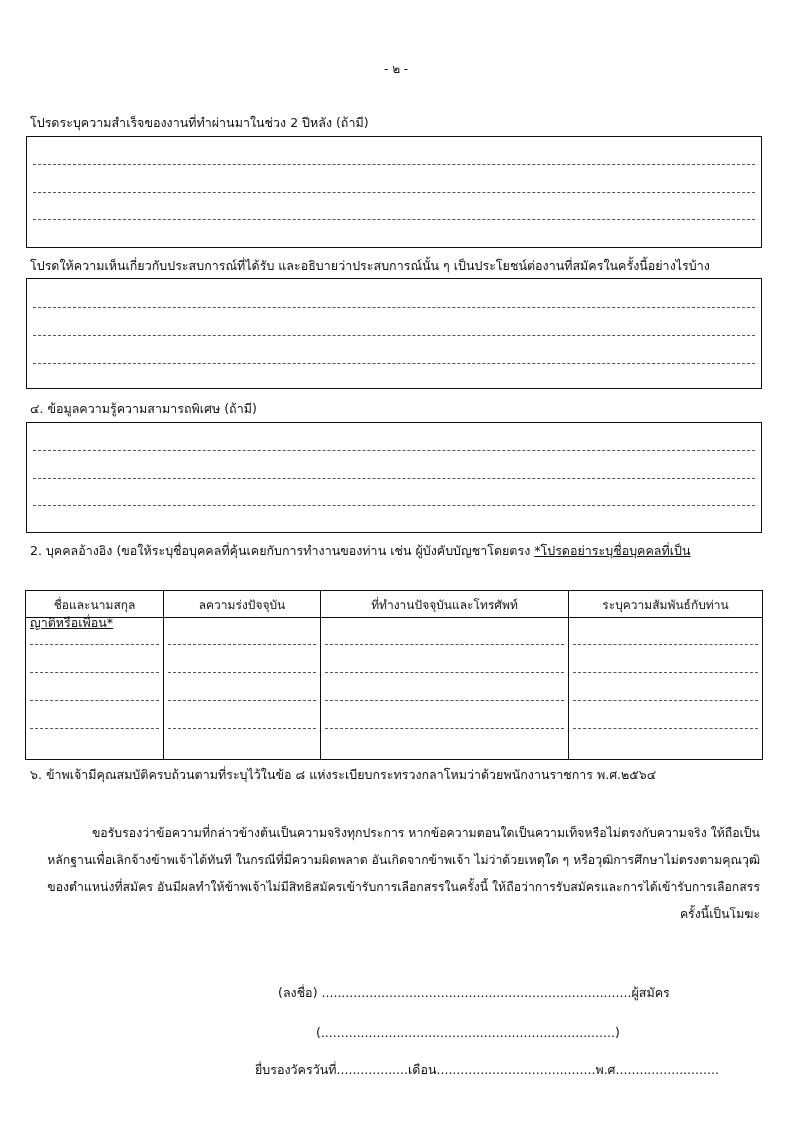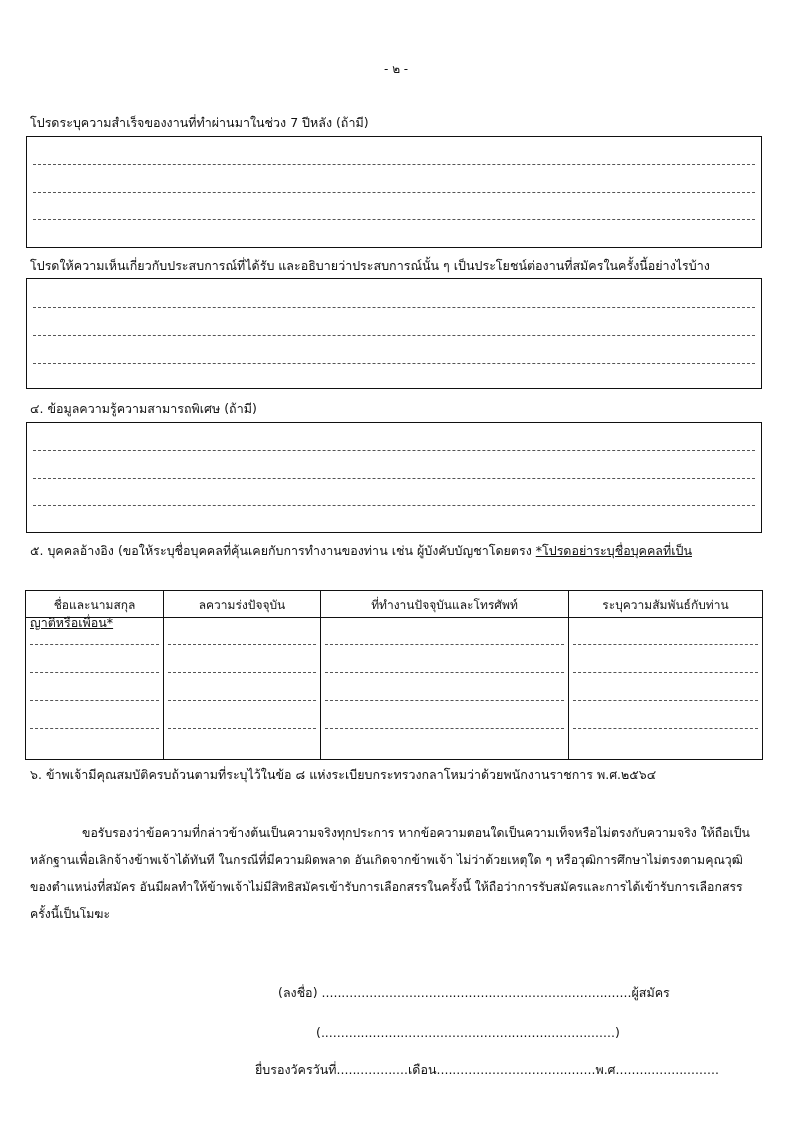--- a/index.html
+++ b/index.html
@@ -24,28 +24,28 @@
     border-collapse: collapse; table-layout: fixed;
   }
   table.refs th, table.refs td {
     border: 1.4px solid #111; font-weight: normal; font-size: 12px;
     text-align: center; padding: 0; position: relative;
   }
   table.refs th { height: 26px; }
   .cell-lines { position: absolute; left: 0; right: 0; top: 0; bottom: 0; }
   .cell-lines .fill-line { left: 4px; right: 4px; }
   .para { left: 30px; font-size: 12.3px; line-height: 27px; white-space: normal; width: 730px; }
-  .indent { text-indent: 52px; }
+  .indent { text-indent: 52px; text-align: right; }
 </style>
 </head>
 <body>
 
 <div class="abs page-num">- ๒ -</div>
 
-<div class="abs label" style="left:30px; top:113px;">โปรดระบุความสำเร็จของงานที่ทำผ่านมาในช่วง 7 ปีหลัง (ถ้ามี)</div>
+<div class="abs label" style="left:30px; top:113px;">โปรดระบุความสำเร็จของงานที่ทำผ่านมาในช่วง 2 ปีหลัง (ถ้ามี)</div>
 <div class="box" style="top:136px; height:112px;">
   <div class="fill-line" style="top:27px;"></div>
   <div class="fill-line" style="top:55px;"></div>
   <div class="fill-line" style="top:82px;"></div>
 </div>
 
 <div class="abs label" style="left:30px; top:256px;">โปรดให้ความเห็นเกี่ยวกับประสบการณ์ที่ได้รับ และอธิบายว่าประสบการณ์นั้น ๆ เป็นประโยชน์ต่องานที่สมัครในครั้งนี้อย่างไรบ้าง</div>
 <div class="box" style="top:278px; height:111px;">
   <div class="fill-line" style="top:28px;"></div>
   <div class="fill-line" style="top:56px;"></div>
@@ -53,21 +53,21 @@
 </div>
 
 <div class="abs label" style="left:30px; top:399px;">๔. ข้อมูลความรู้ความสามารถพิเศษ (ถ้ามี)</div>
 <div class="box" style="top:422px; height:111px;">
   <div class="fill-line" style="top:27px;"></div>
   <div class="fill-line" style="top:55px;"></div>
   <div class="fill-line" style="top:82px;"></div>
 </div>
 
 <div class="abs label" style="left:30px; top:541px;">
-  <span>๕. บุคคลอ้างอิง (ขอให้ระบุชื่อบุคคลที่คุ้นเคยกับการทำงานของท่าน เช่น ผู้บังคับบัญชาโดยตรง </span><span class="underline">*โปรดอย่าระบุชื่อบุคคลที่เป็น</span>
+  <span>2. บุคคลอ้างอิง (ขอให้ระบุชื่อบุคคลที่คุ้นเคยกับการทำงานของท่าน เช่น ผู้บังคับบัญชาโดยตรง </span><span class="underline">*โปรดอย่าระบุชื่อบุคคลที่เป็น</span>
 </div>
 <div class="abs label underline" style="left:30px; top:565px;">ญาติหรือเพื่อน*</div>
 
 <table class="refs">
   <colgroup>
     <col style="width:138px">
       <col style="width:157px">
       <col style="width:248px">
       <col style="width:194px">
   </colgroup>

